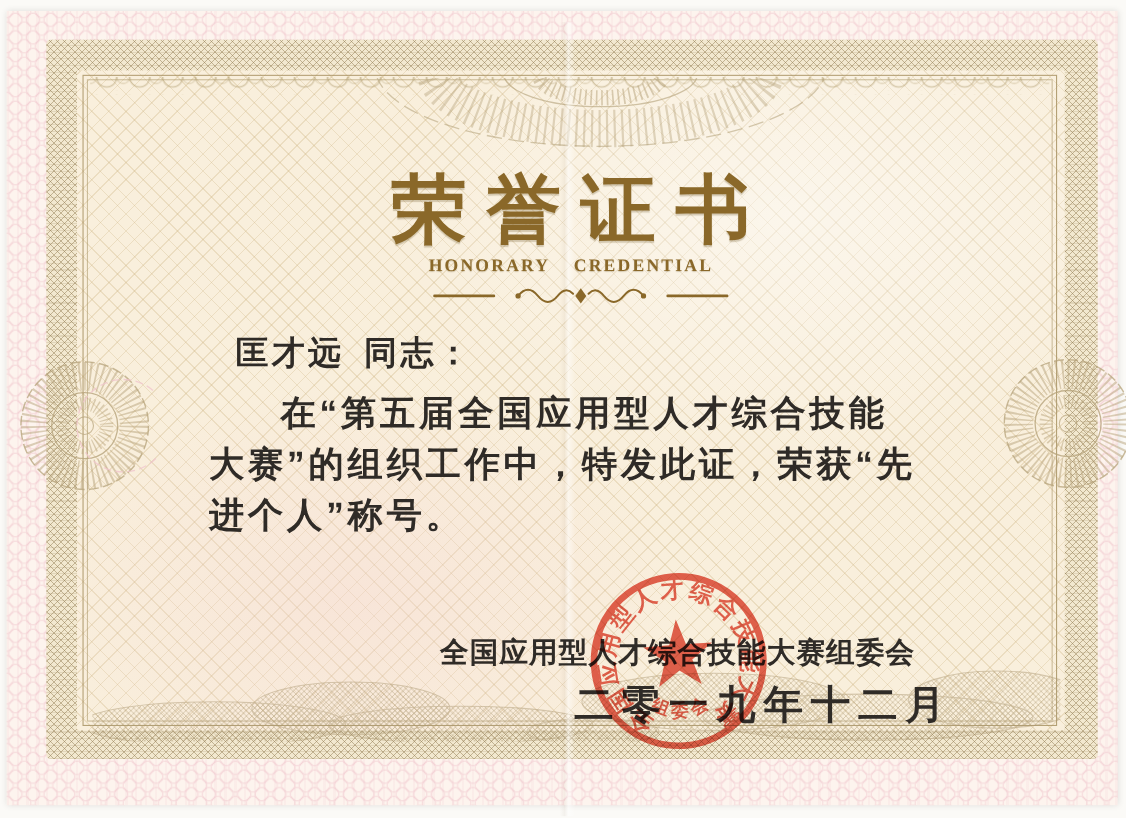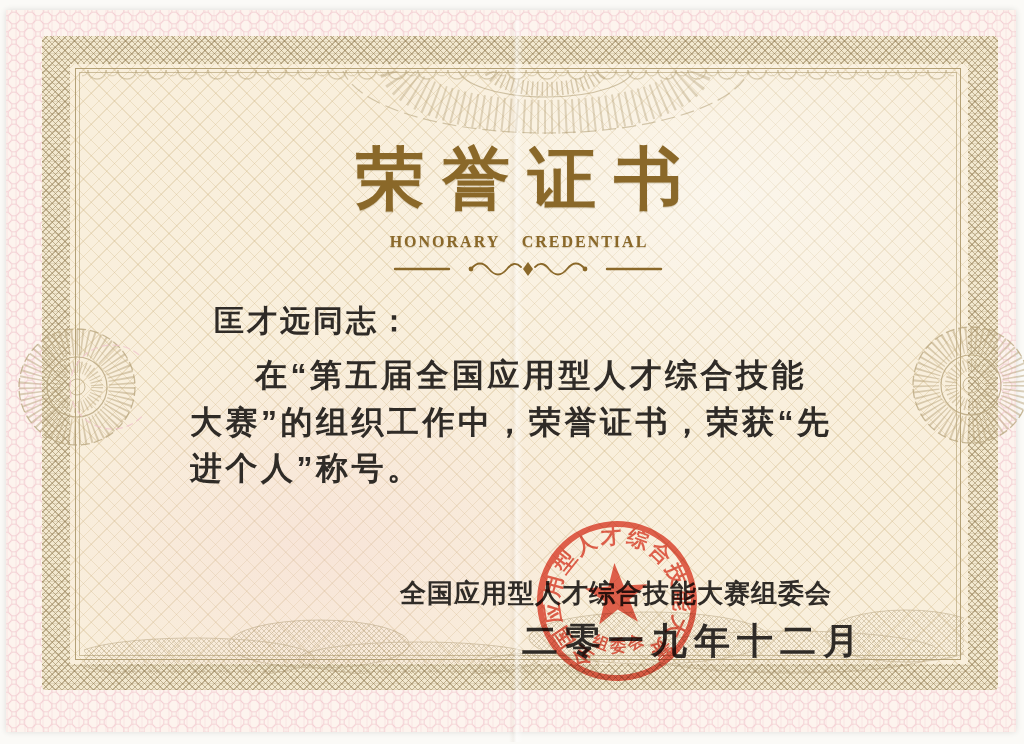--- a/index.html
+++ b/index.html
@@ -55,31 +55,31 @@
   .waves { position:absolute; left:78px;  top:586px; }
   .rosette-left  { position:absolute; left:6px;   top:312px; }
   .rosette-right { position:absolute; left:900px; top:310px; }
 
   .crease { position:absolute; left:503px; top:10px; width:14px; height:722px;
     background:linear-gradient(90deg, rgba(255,255,255,0), rgba(120,90,60,.06) 30%, rgba(255,255,255,.5) 55%, rgba(255,255,255,0));
     pointer-events:none; }
 
   
   .gold { color:#8a6829; text-shadow:0 1px 1px rgba(96,70,20,.25); }
-  .title { position:absolute; left:64px; top:132px; width:898px; text-align:center;
+  .title { position:absolute; left:64px; top:144px; width:898px; text-align:center;
     font-family:"Liberation Serif","DejaVu Serif",serif; font-weight:700;
     font-size:68px; letter-spacing:18px; text-indent:18px; line-height:1.1; }
   .subtitle { position:absolute; left:64px; top:223px; width:898px; text-align:center;
     font-family:"Liberation Serif","DejaVu Serif",serif; font-weight:700;
     font-size:16px; letter-spacing:2px; word-spacing:16px; }
   .flourish { position:absolute; left:387px; top:248px; }
 
   .ink { color:#2f2b27; font-weight:700; }
   .salutation { position:absolute; left:208px; top:291px; font-size:30px; letter-spacing:3px; }
-  .salutation .rname { }
+  .salutation .rname { margin-right:18px; }
   .bline { position:absolute; font-size:32px; letter-spacing:3.5px; white-space:nowrap; }
   .bl1 { left:249px; top:344px; }
   .bl2 { left:184px; top:391px; }
   .bl3 { left:184px; top:437px; }
   .bl4 { left:263px; top:482px; }
 
   .issuer { position:absolute; left:360px; top:566px; width:500px; text-align:center;
     font-size:26px; letter-spacing:1px; white-space:nowrap; }
   .cdate { position:absolute; left:360px; top:607px; width:500px; text-align:right;
     font-size:36px; letter-spacing:7px; white-space:nowrap; }
@@ -162,21 +162,21 @@
         <circle cx="192" cy="11" r="2.4" fill="#8a6829" stroke="none"></circle>
       </g>
       <path d="M135 4 l5 7 -5 7 -5 -7 z" fill="#8a6829"></path>
     </svg>
 
     <div class="salutation ink">
       <span class="rname">匡才远</span><span>同志：</span>
     </div>
 
     <div class="bline bl1 ink">在“第五届全国应用型人才综合技能</div>
-    <div class="bline bl2 ink">大赛”的组织工作中，荣誉证书，荣获“先</div>
+    <div class="bline bl2 ink">大赛”的组织工作中，特发此证，荣获“先</div>
     <div class="bline bl3 ink">进个人”称号。</div>
 
     <div class="issuer ink">全国应用型人才综合技能大赛组委会</div>
     <div class="cdate ink">二零一九年十二月</div>
 
     <svg class="seal" viewBox="0 0 164 164">
       <circle cx="82" cy="82" r="77" fill="none" stroke="#e04a37" stroke-width="6"></circle>
       <path id="sealArc" d="M 82 140 A 58 58 0 1 1 82.01 140" fill="none"></path>
       <text font-size="21" font-weight="700" fill="#e04a37" letter-spacing="3" font-family="Liberation Sans, DejaVu Sans, sans-serif">
         <textPath href="#sealArc" startOffset="50%" text-anchor="middle">全国应用型人才综合技能大赛</textPath>

